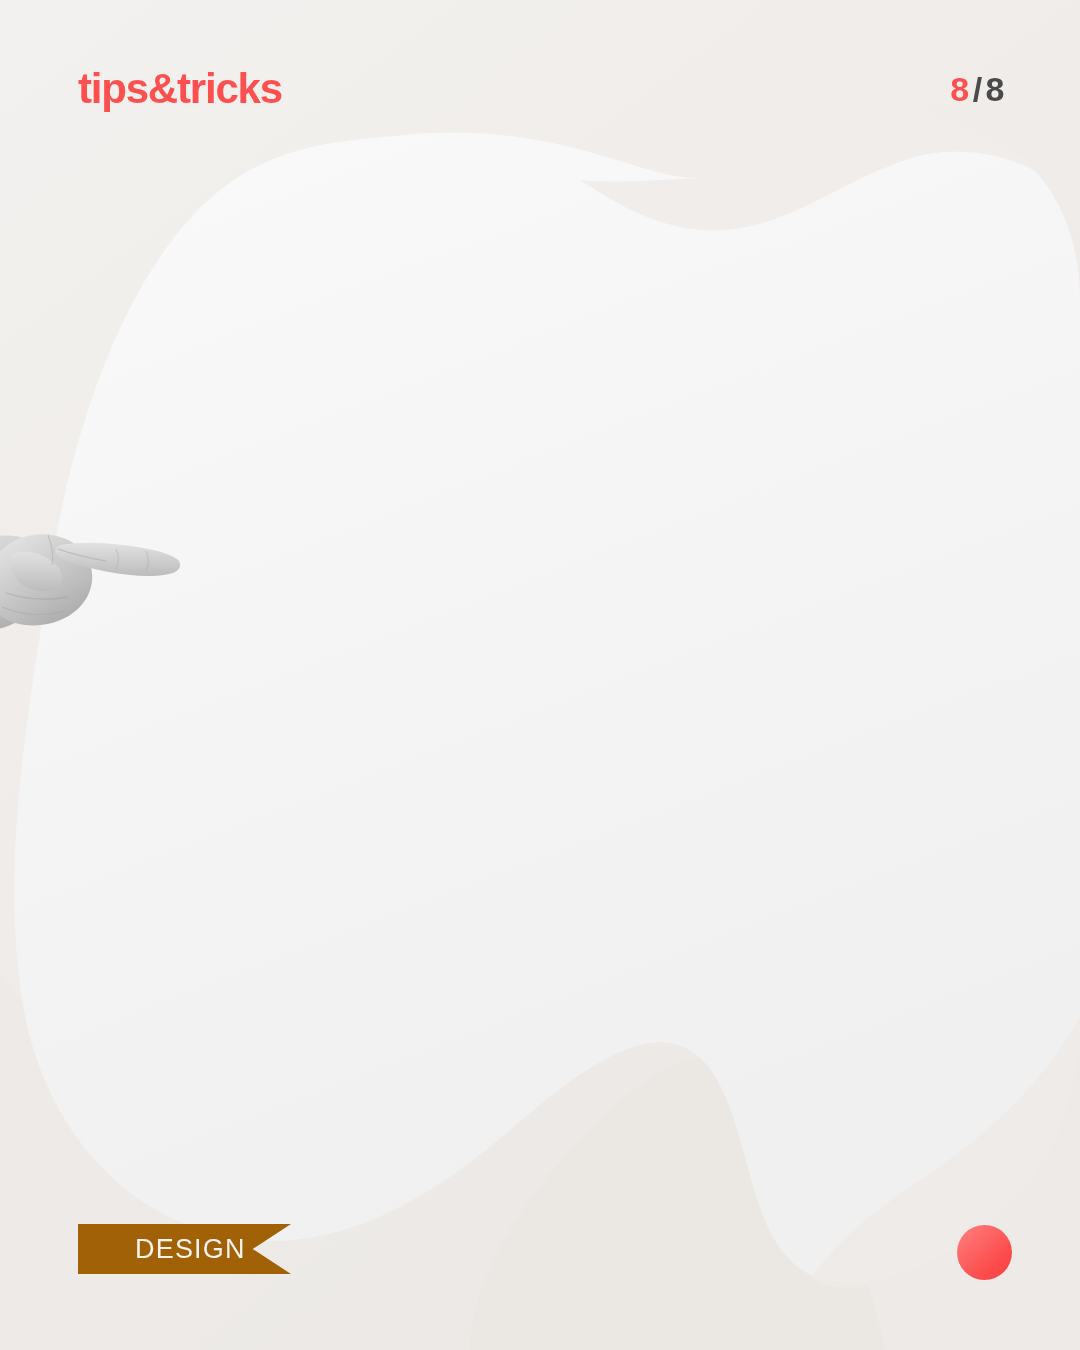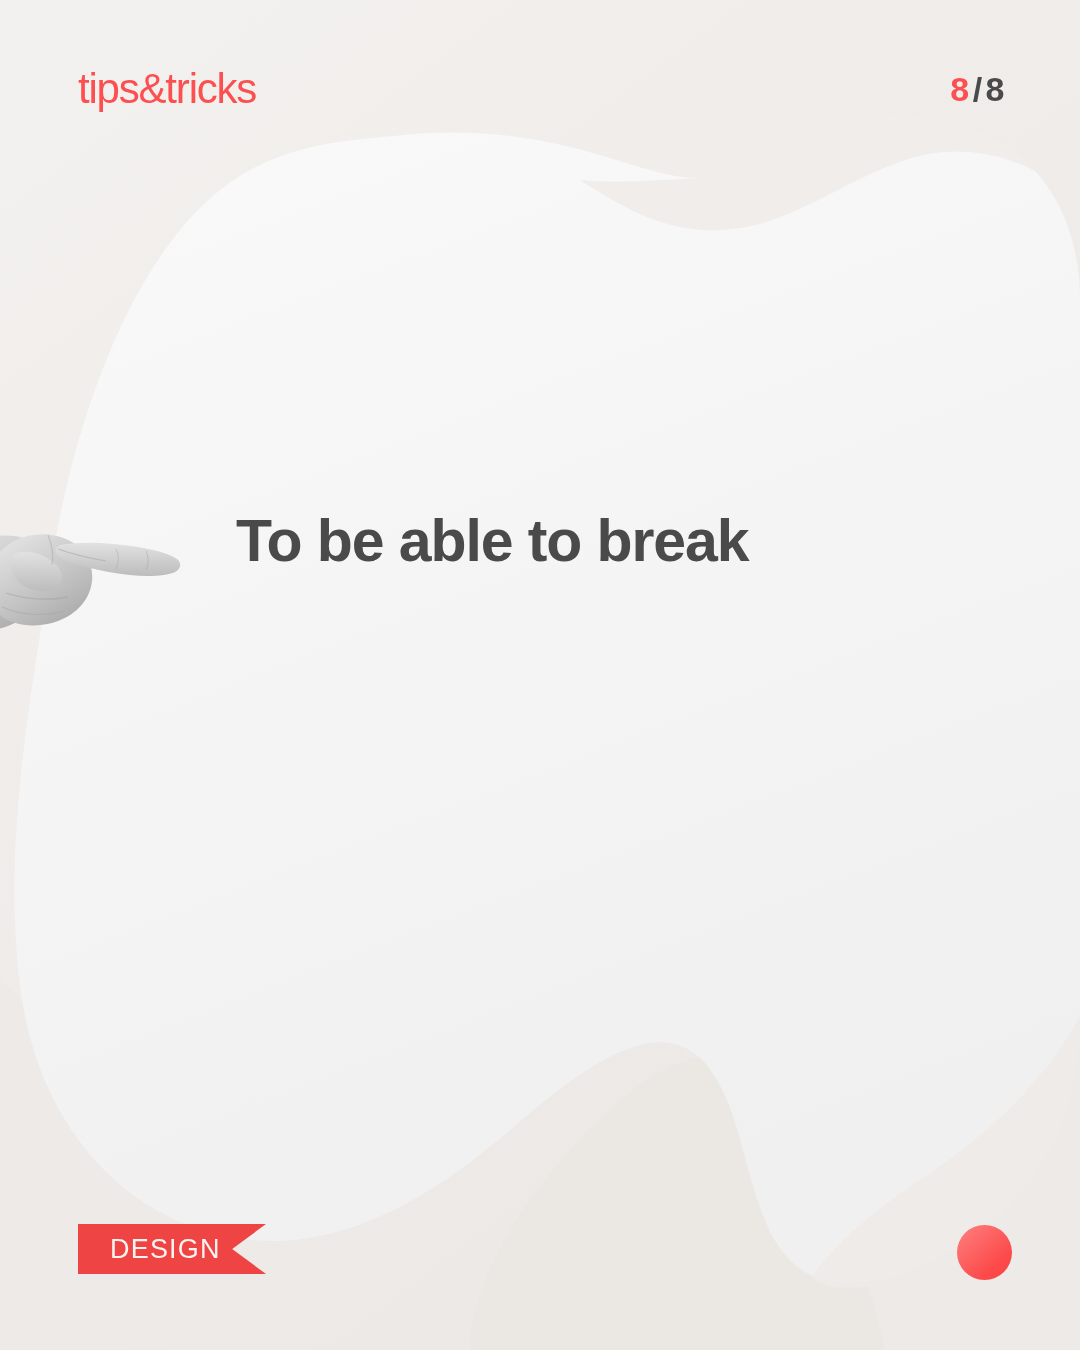--- a/index.html
+++ b/index.html
@@ -25,21 +25,21 @@
     height: 1350px;
     display: block;
   }
 
   
   .brand-logo {
     position: absolute;
     left: 78px;
     top: 68px;
     font-size: 42px;
-    font-weight: 400;
+    font-weight: 700;
     letter-spacing: -1.2px;
     color: #fc4f4f;
     line-height: 1;
     white-space: nowrap;
   }
   .page-counter {
     position: absolute;
     right: 75px;
     top: 72px;
     font-size: 34px;
@@ -83,26 +83,27 @@
     letter-spacing: -1.4px;
   }
 
   
   .badge-ribbon {
     position: absolute;
     left: 78px;
     top: 1224px;
     width: 188px;
     height: 50px;
-    background: #ef4444;
+    background: #a16207;
     -webkit-clip-path: polygon(0 0, 100% 0, 100% 100%, 0 100%, 0 100%);
     clip-path: polygon(0% 0%, 100% 0%, 82% 50%, 100% 100%, 0% 100%);
     display: flex;
     align-items: center;
     justify-content: flex-start;
+    padding-left: 25px;
   }
   .badge-ribbon .badge-text {
     color: #fdf3f0;
     font-size: 27px;
     font-weight: 400;
     letter-spacing: 1.2px;
     padding-left: 32px;
     line-height: 1;
   }
 
@@ -228,21 +229,20 @@
 
     <path stroke="#ababab" stroke-width="1.2" fill="none" opacity="0.65" d="M 70 44 C 84 49, 100 53, 118 56"></path>
     <path stroke="#ababab" stroke-width="1.1" fill="none" opacity="0.5" d="M 128 44 C 131 50, 131 58, 128 64"></path>
     <path stroke="#ababab" stroke-width="1.1" fill="none" opacity="0.5" d="M 158 46 C 161 52, 161 60, 158 65"></path>
     <path stroke="#a5a5a5" stroke-width="1.3" fill="none" opacity="0.6" d="M 18 88 C 36 94, 58 96, 80 92"></path>
     <path stroke="#a5a5a5" stroke-width="1.2" fill="none" opacity="0.5" d="M 14 102 C 32 110, 56 112, 76 106"></path>
     <path stroke="#a5a5a5" stroke-width="1.2" fill="none" opacity="0.45" d="M 60 30 C 64 40, 66 50, 64 60"></path>
   </svg>
 
   <div class="headline">
-    <div class="line">To be able to break</div>
   </div>
 
   <div class="badge-ribbon">
     <span class="badge-text">DESIGN</span>
   </div>
 
   <div class="footer-dot"></div>
 
 </div>
 

